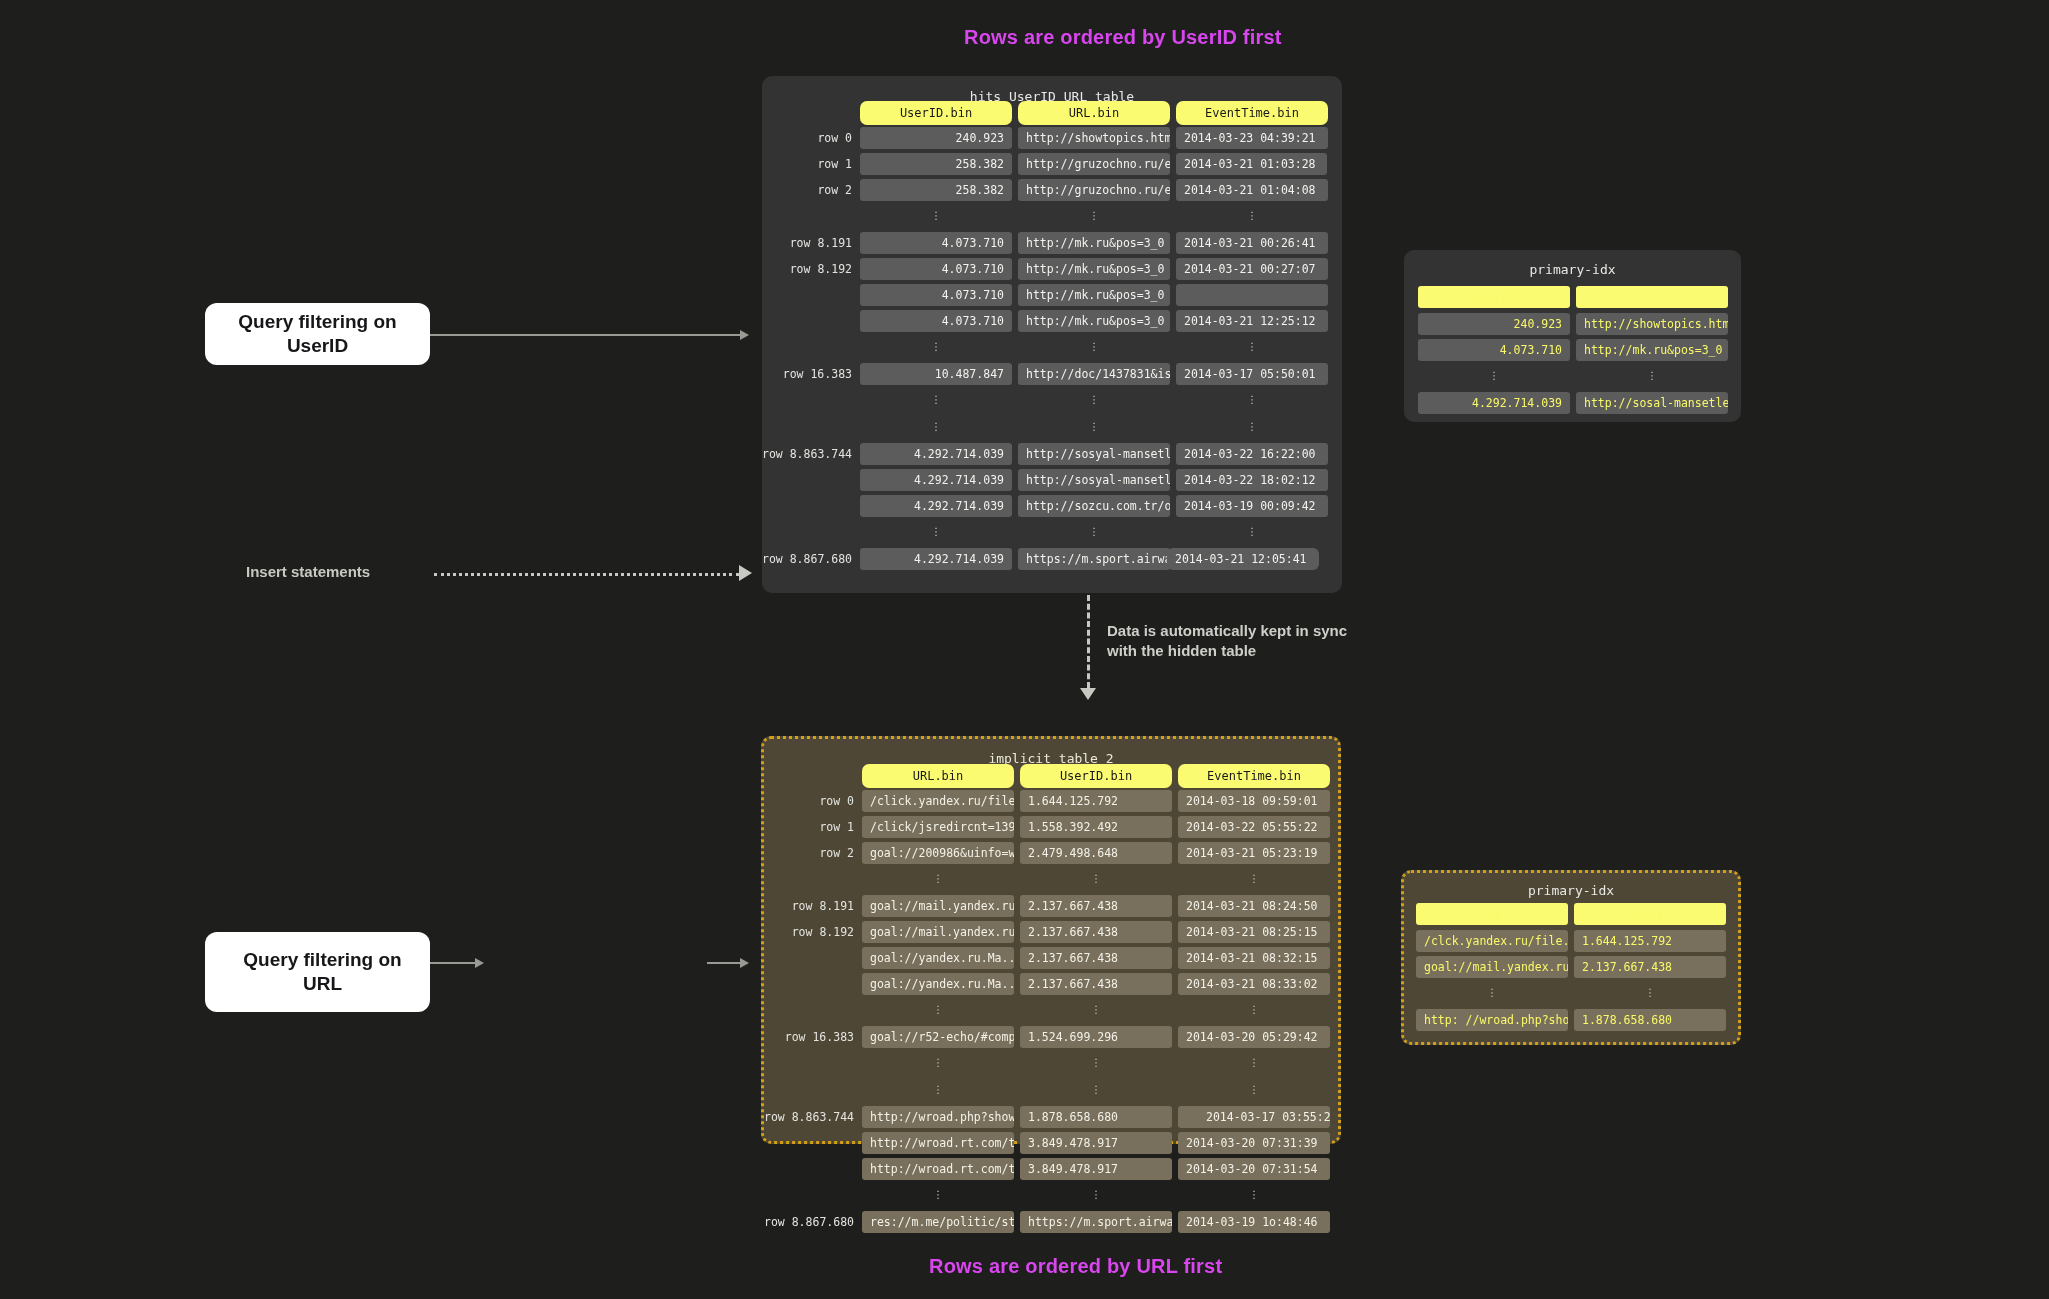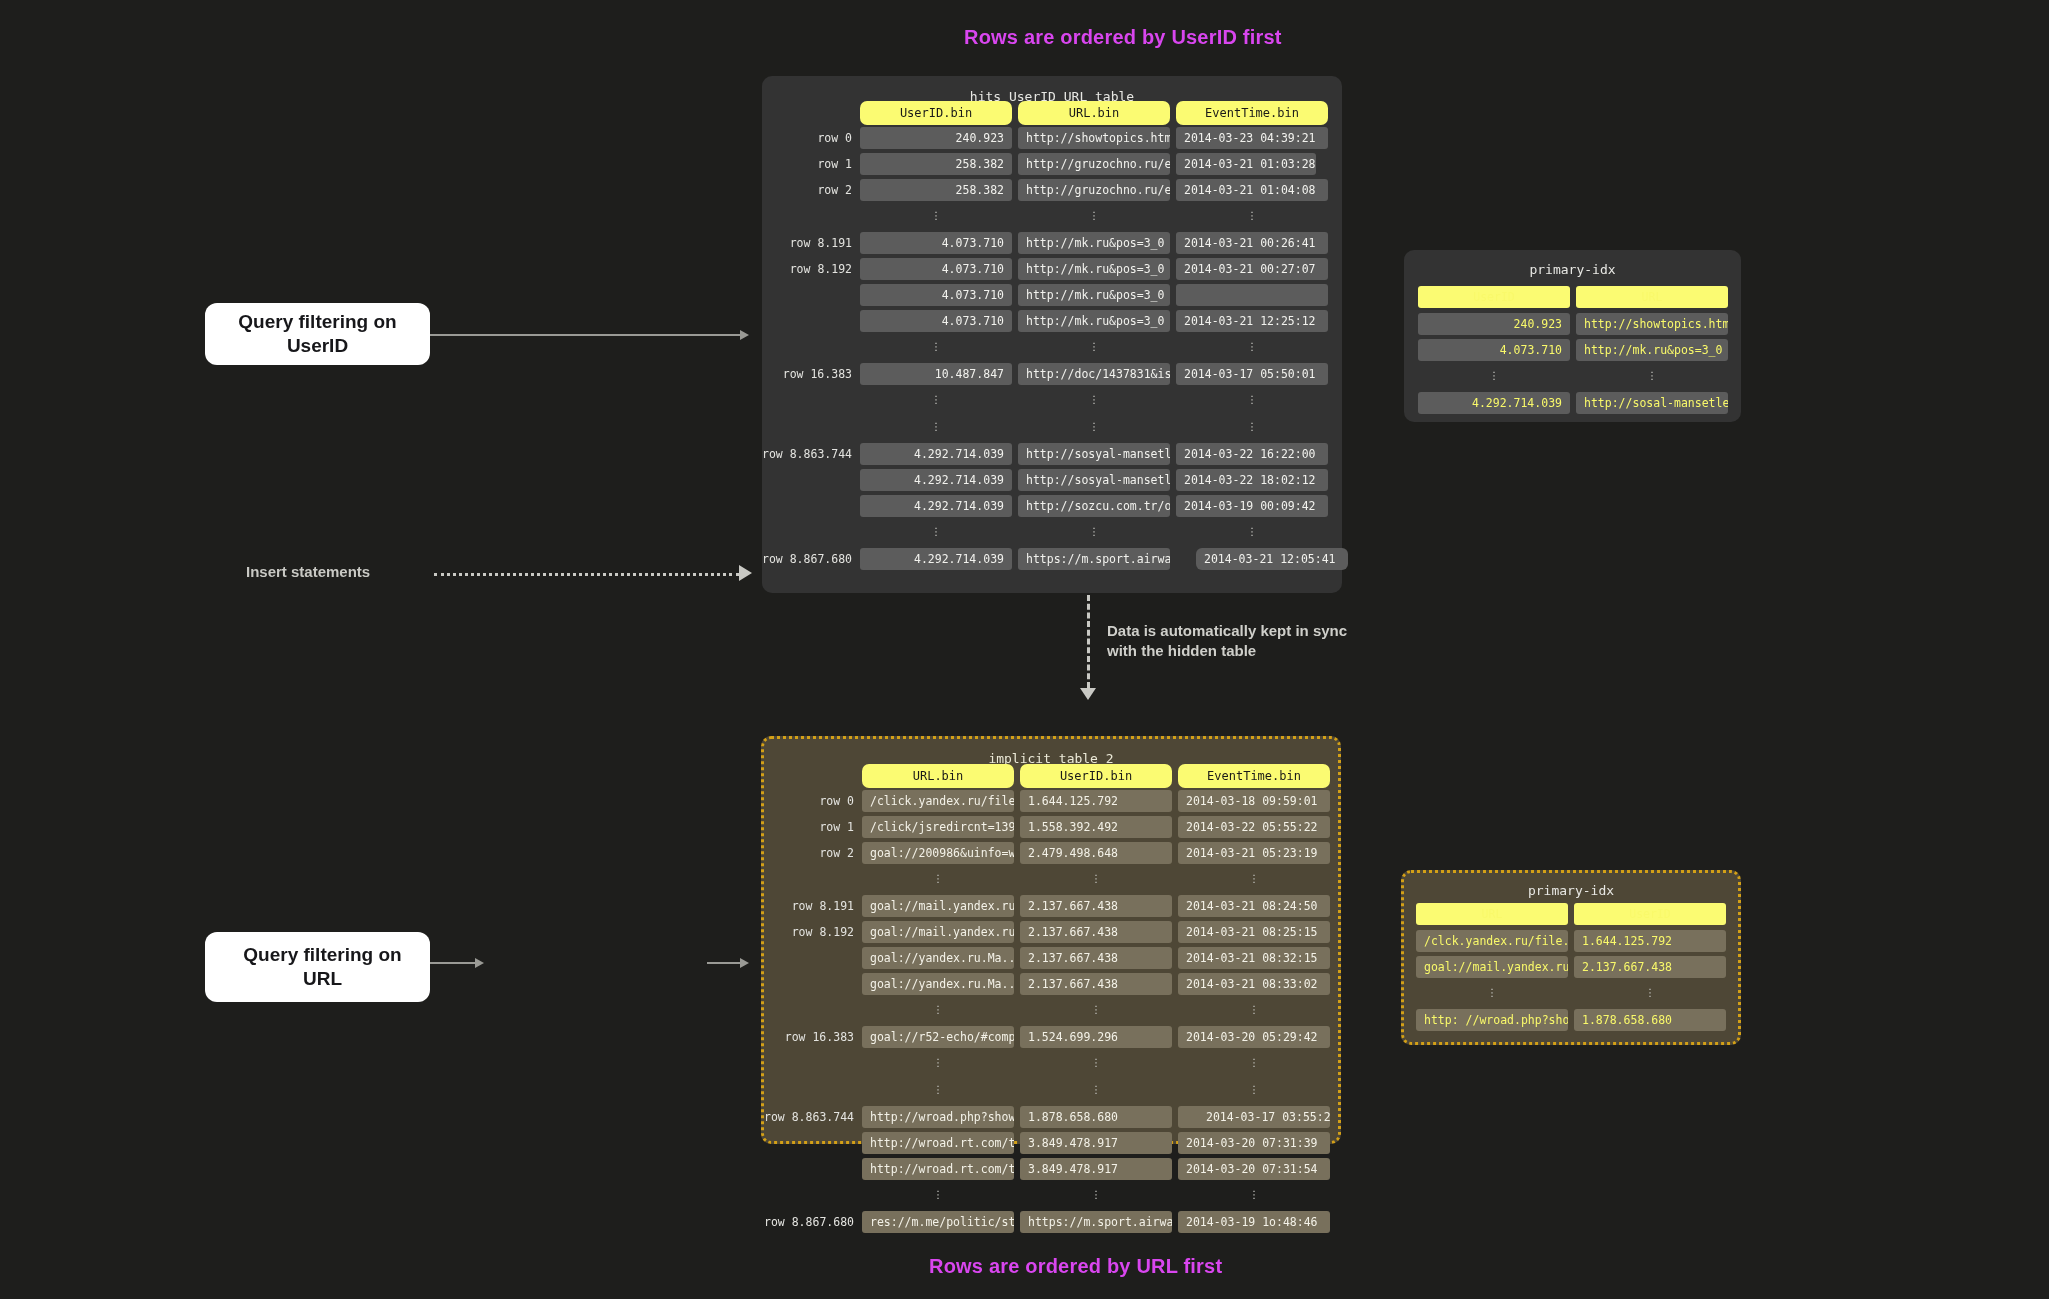--- a/index.html
+++ b/index.html
@@ -193,21 +193,21 @@
         <div class="cell hdr" style="left: 98px; top: 25px; width: 152px;">UserID.bin</div>
         <div class="cell hdr" style="left: 256px; top: 25px; width: 152px;">URL.bin</div>
         <div class="cell hdr" style="left: 414px; top: 25px; width: 152px;">EventTime.bin</div>
         <div class="rowlabel" style="left: 0px; top: 51px; width: 90px;">row 0</div>
         <div class="cell num" style="left: 98px; top: 51px; width: 152px;">240.923</div>
         <div class="cell left" style="left: 256px; top: 51px; width: 152px;">http://showtopics.html%3...</div>
         <div class="cell left" style="left: 414px; top: 51px; width: 152px;">2014-03-23 04:39:21</div>
         <div class="rowlabel" style="left: 0px; top: 77px; width: 90px;">row 1</div>
         <div class="cell num" style="left: 98px; top: 77px; width: 152px;">258.382</div>
         <div class="cell left" style="left: 256px; top: 77px; width: 152px;">http://gruzochno.ru/ekat...</div>
-        <div class="cell left" style="left: 414px; top: 77px; width: 140px;">2014-03-21 01:03:28</div>
+        <div class="cell left" style="left: 414px; top: 77px; width: 151px;">2014-03-21 01:03:28</div>
         <div class="rowlabel" style="left: 0px; top: 103px; width: 90px;">row 2</div>
         <div class="cell num" style="left: 98px; top: 103px; width: 152px;">258.382</div>
         <div class="cell left" style="left: 256px; top: 103px; width: 152px;">http://gruzochno.ru/ekat...</div>
         <div class="cell left" style="left: 414px; top: 103px; width: 152px;">2014-03-21 01:04:08</div>
         <div class="vdots" style="left: 98px; top: 129px; width: 152px;"><span>⋮</span></div>
         <div class="vdots" style="left: 256px; top: 129px; width: 152px;"><span>⋮</span></div>
         <div class="vdots" style="left: 414px; top: 129px; width: 152px;"><span>⋮</span></div>
         <div class="rowlabel" style="left: 0px; top: 156px; width: 90px;">row 8.191</div>
         <div class="cell num" style="left: 98px; top: 156px; width: 152px;">4.073.710</div>
         <div class="cell left" style="left: 256px; top: 156px; width: 152px;">http://mk.ru&amp;pos=3_0</div>
@@ -244,21 +244,21 @@
         <div class="cell left" style="left: 414px; top: 393px; width: 152px;">2014-03-22 18:02:12</div>
         <div class="cell num" style="left: 98px; top: 419px; width: 152px;">4.292.714.039</div>
         <div class="cell left" style="left: 256px; top: 419px; width: 152px;">http://sozcu.com.tr/oaut</div>
         <div class="cell left" style="left: 414px; top: 419px; width: 152px;">2014-03-19 00:09:42</div>
         <div class="vdots" style="left: 98px; top: 445px; width: 152px;"><span>⋮</span></div>
         <div class="vdots" style="left: 256px; top: 445px; width: 152px;"><span>⋮</span></div>
         <div class="vdots" style="left: 414px; top: 445px; width: 152px;"><span>⋮</span></div>
         <div class="rowlabel" style="left: 0px; top: 472px; width: 90px;">row 8.867.680</div>
         <div class="cell num" style="left: 98px; top: 472px; width: 152px;">4.292.714.039</div>
         <div class="cell left" style="left: 256px; top: 472px; width: 152px;">https://m.sport.airway/?</div>
-        <div class="cell left" style="left: 434px; top: 472px; width: 152px; border-radius: 6px;">2014-03-21 12:05:41</div>
+        <div class="cell left" style="left: 405px; top: 472px; width: 152px; border-radius: 6px;">2014-03-21 12:05:41</div>
       </div>
   </div>
 
   <div class="idxbox idx-dark" id="top-idx" style="left:1404px; top:250px; width:337px; height:172px;">
     <div class="panel-title" style="top:12px;">primary-idx</div>
     <div class="tbl" id="top-idx-grid">
         <div class="idx-cell hdr" style="left: 14px; top: 36px; width: 152px;">UserID</div>
         <div class="idx-cell hdr" style="left: 172px; top: 36px; width: 152px;">URL</div>
         <div class="idx-cell num" style="left: 14px; top: 63px; width: 152px;">240.923</div>
         <div class="idx-cell left" style="left: 172px; top: 63px; width: 152px;">http://showtopics.html%3...</div>
@@ -363,21 +363,21 @@
 
   <div class="annot" style="left:246px; top:562px;">Insert statements</div>
   <div class="line-dotted-h" style="left:434px; top:573px; width:305px;"></div>
   <div class="arrowhead-r big" style="left:739px; top:565px;"></div>
 
   <div class="line-dotted-v" style="left:1087px; top:595px; height:93px;"></div>
   <div class="arrowhead-d" style="left:1080px; top:688px;"></div>
   <div class="annot annot-light" style="left:1107px; top:621px;">Data is automatically kept in sync
 with the hidden table</div>
 
-  <div class="callout callout-white" style="left:205px; top:932px; width:225px; height:70px;padding-left:28px;">
+  <div class="callout callout-white" style="left:205px; top:932px; width:225px; height:80px;padding-left:28px;">
     <span>Query filtering on URL</span>
   </div>
   <div class="line-solid" style="left:430px; top:962px; width:45px;"></div>
   <div class="arrowhead-r" style="left:475px; top:958px;"></div>
 
   <div class="line-solid" style="left:707px; top:962px; width:33px;"></div>
   <div class="arrowhead-r" style="left:740px; top:958px;"></div>
 
 </div>
 

